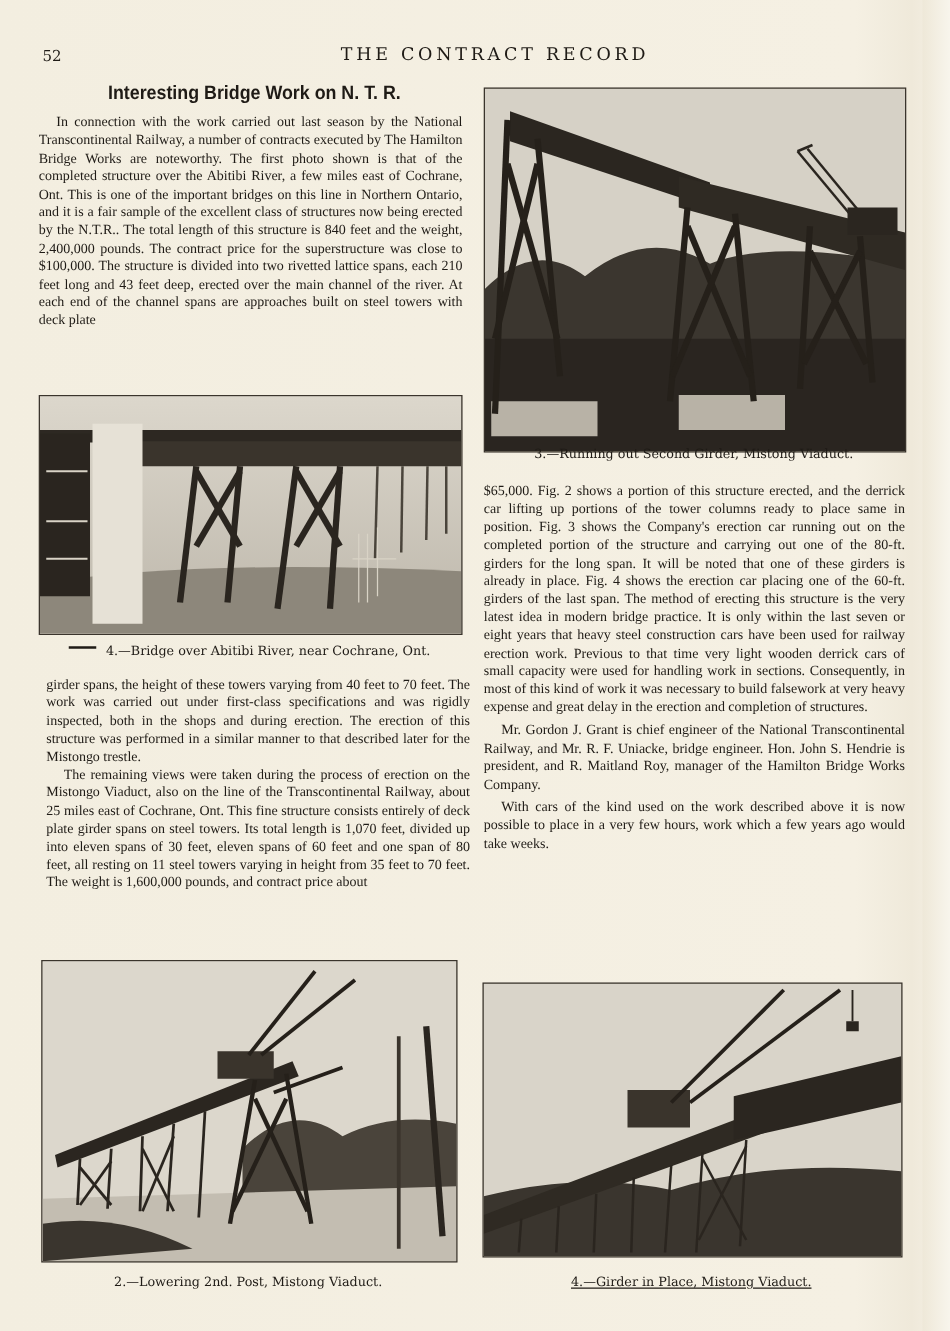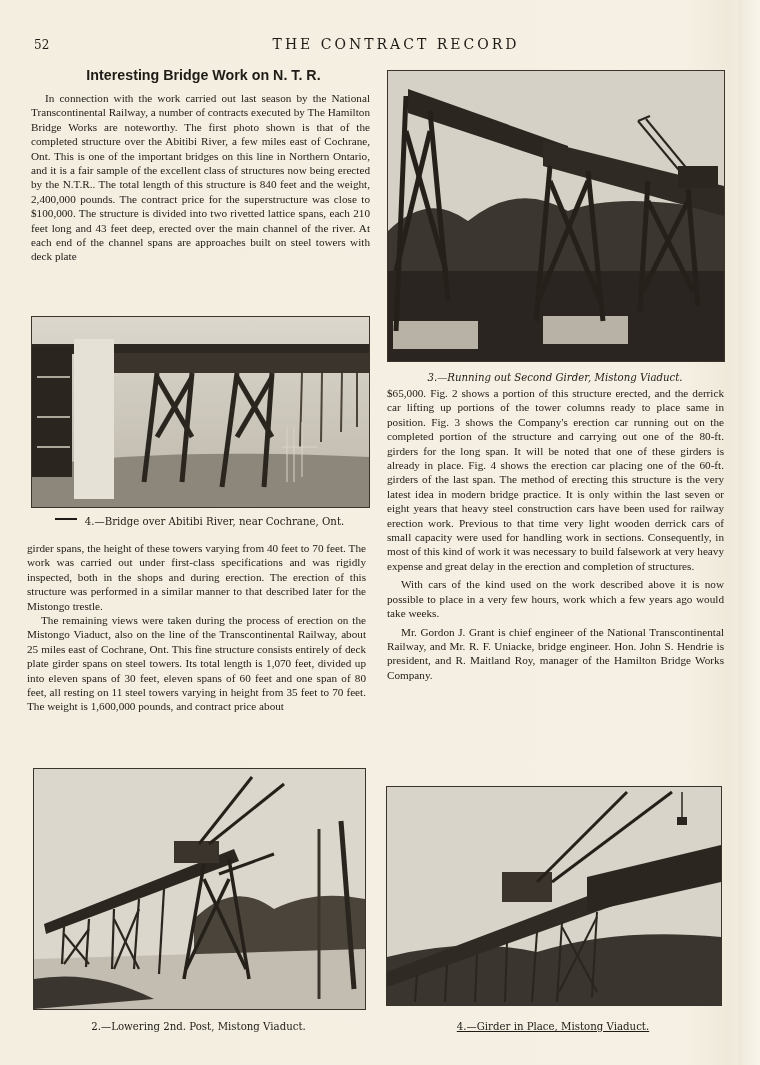--- a/index.html
+++ b/index.html
@@ -79,21 +79,21 @@
         <line x1="262" y1="110" x2="262" y2="165"></line>
         <line x1="270" y1="105" x2="270" y2="160"></line>
         <line x1="250" y1="130" x2="285" y2="130"></line>
       </g>
   </svg>
 </div>
 <div class="caption" style="left:31px; top:516px; width:337px;">
   <span class="cap-dash"></span><span>4.—Bridge over Abitibi River, near Cochrane, Ont.</span>
 </div>
 
-<div class="col" style="left:27px; top:541px; width:339px;">
+<div class="col" style="left:37px; top:541px; width:339px;">
   <p class="noind">girder spans, the height of these towers varying from 40 feet to 70 feet. The work was carried out under first-class specifications and was rigidly inspected, both in the shops and during erection. The erection of this structure was performed in a similar manner to that described later for the Mistongo trestle.</p>
   <p>The remaining views were taken during the process of erection on the Mistongo Viaduct, also on the line of the Transcontinental Railway, about 25 miles east of Cochrane, Ont. This fine structure consists entirely of deck plate girder spans on steel towers. Its total length is 1,070 feet, divided up into eleven spans of 30 feet, eleven spans of 60 feet and one span of 80 feet, all resting on 11 steel towers varying in height from 35 feet to 70 feet. The weight is 1,600,000 pounds, and contract price about</p>
 </div>
 
 <div class="photo" style="left:387px; top:70px; width:336px; height:290px;">
   <svg viewBox="0 0 336 290" preserveAspectRatio="none">
     <rect width="336" height="290" fill="#d6d1c6"></rect>
     <path d="M0 160 Q40 120 80 150 Q130 110 180 140 Q230 120 336 140 L336 290 L0 290 Z" fill="#3b362f"></path>
     <path d="M0 200 L336 200 L336 290 L0 290 Z" fill="#2a2520"></path>
     <rect x="5" y="250" width="85" height="28" fill="#b8b2a6"></rect>
@@ -115,26 +115,26 @@
         <line x1="300" y1="130" x2="255" y2="220"></line>
     </g>
     <g stroke="#2a251f" stroke-width="2">
         <line x1="250" y1="50" x2="300" y2="110"></line>
         <line x1="258" y1="48" x2="305" y2="105"></line>
         <line x1="250" y1="50" x2="262" y2="45"></line>
       </g>
     <rect x="290" y="95" width="40" height="22" fill="#2b2620"></rect>
   </svg>
 </div>
-<div class="caption" style="left:387px; top:372px; width:336px;font-style:italic;">3.—Running out Second Girder, Mistong Viaduct.</div>
+<div class="caption" style="left:387px; top:358px; width:336px;">3.—Running out Second Girder, Mistong Viaduct.</div>
 
 <div class="col" style="left:387px; top:386px; width:337px;">
   <p class="noind">$65,000. Fig. 2 shows a portion of this structure erected, and the derrick car lifting up portions of the tower columns ready to place same in position. Fig. 3 shows the Company's erection car running out on the completed portion of the structure and carrying out one of the 80-ft. girders for the long span. It will be noted that one of these girders is already in place. Fig. 4 shows the erection car placing one of the 60-ft. girders of the last span. The method of erecting this structure is the very latest idea in modern bridge practice. It is only within the last seven or eight years that heavy steel construction cars have been used for railway erection work. Previous to that time very light wooden derrick cars of small capacity were used for handling work in sections. Consequently, in most of this kind of work it was necessary to build falsework at very heavy expense and great delay in the erection and completion of structures.</p>
+  <p class="gap">Mr. Gordon J. Grant is chief engineer of the National Transcontinental Railway, and Mr. R. F. Uniacke, bridge engineer. Hon. John S. Hendrie is president, and R. Maitland Roy, manager of the Hamilton Bridge Works Company.</p>
   <p class="gap">With cars of the kind used on the work described above it is now possible to place in a very few hours, work which a few years ago would take weeks.</p>
-  <p class="gap">Mr. Gordon J. Grant is chief engineer of the National Transcontinental Railway, and Mr. R. F. Uniacke, bridge engineer. Hon. John S. Hendrie is president, and R. Maitland Roy, manager of the Hamilton Bridge Works Company.</p>
 </div>
 
 <div class="photo" style="left:33px; top:768px; width:331px; height:240px;">
   <svg viewBox="0 0 331 240" preserveAspectRatio="none">
     <rect width="331" height="240" fill="#dcd7cc"></rect>
     <path d="M160 150 Q200 110 240 140 Q280 120 331 130 L331 200 L160 200 Z" fill="#4a443b"></path>
     <path d="M0 190 L331 180 L331 240 L0 240 Z" fill="#c3bdb1"></path>
     <path d="M0 210 Q60 200 120 230 L0 240 Z" fill="#3a352e"></path>
     <polygon points="10,155 200,80 205,92 12,165" fill="#2b2620"></polygon>
     <g stroke="#2a251f" stroke-width="2.2" fill="none">

